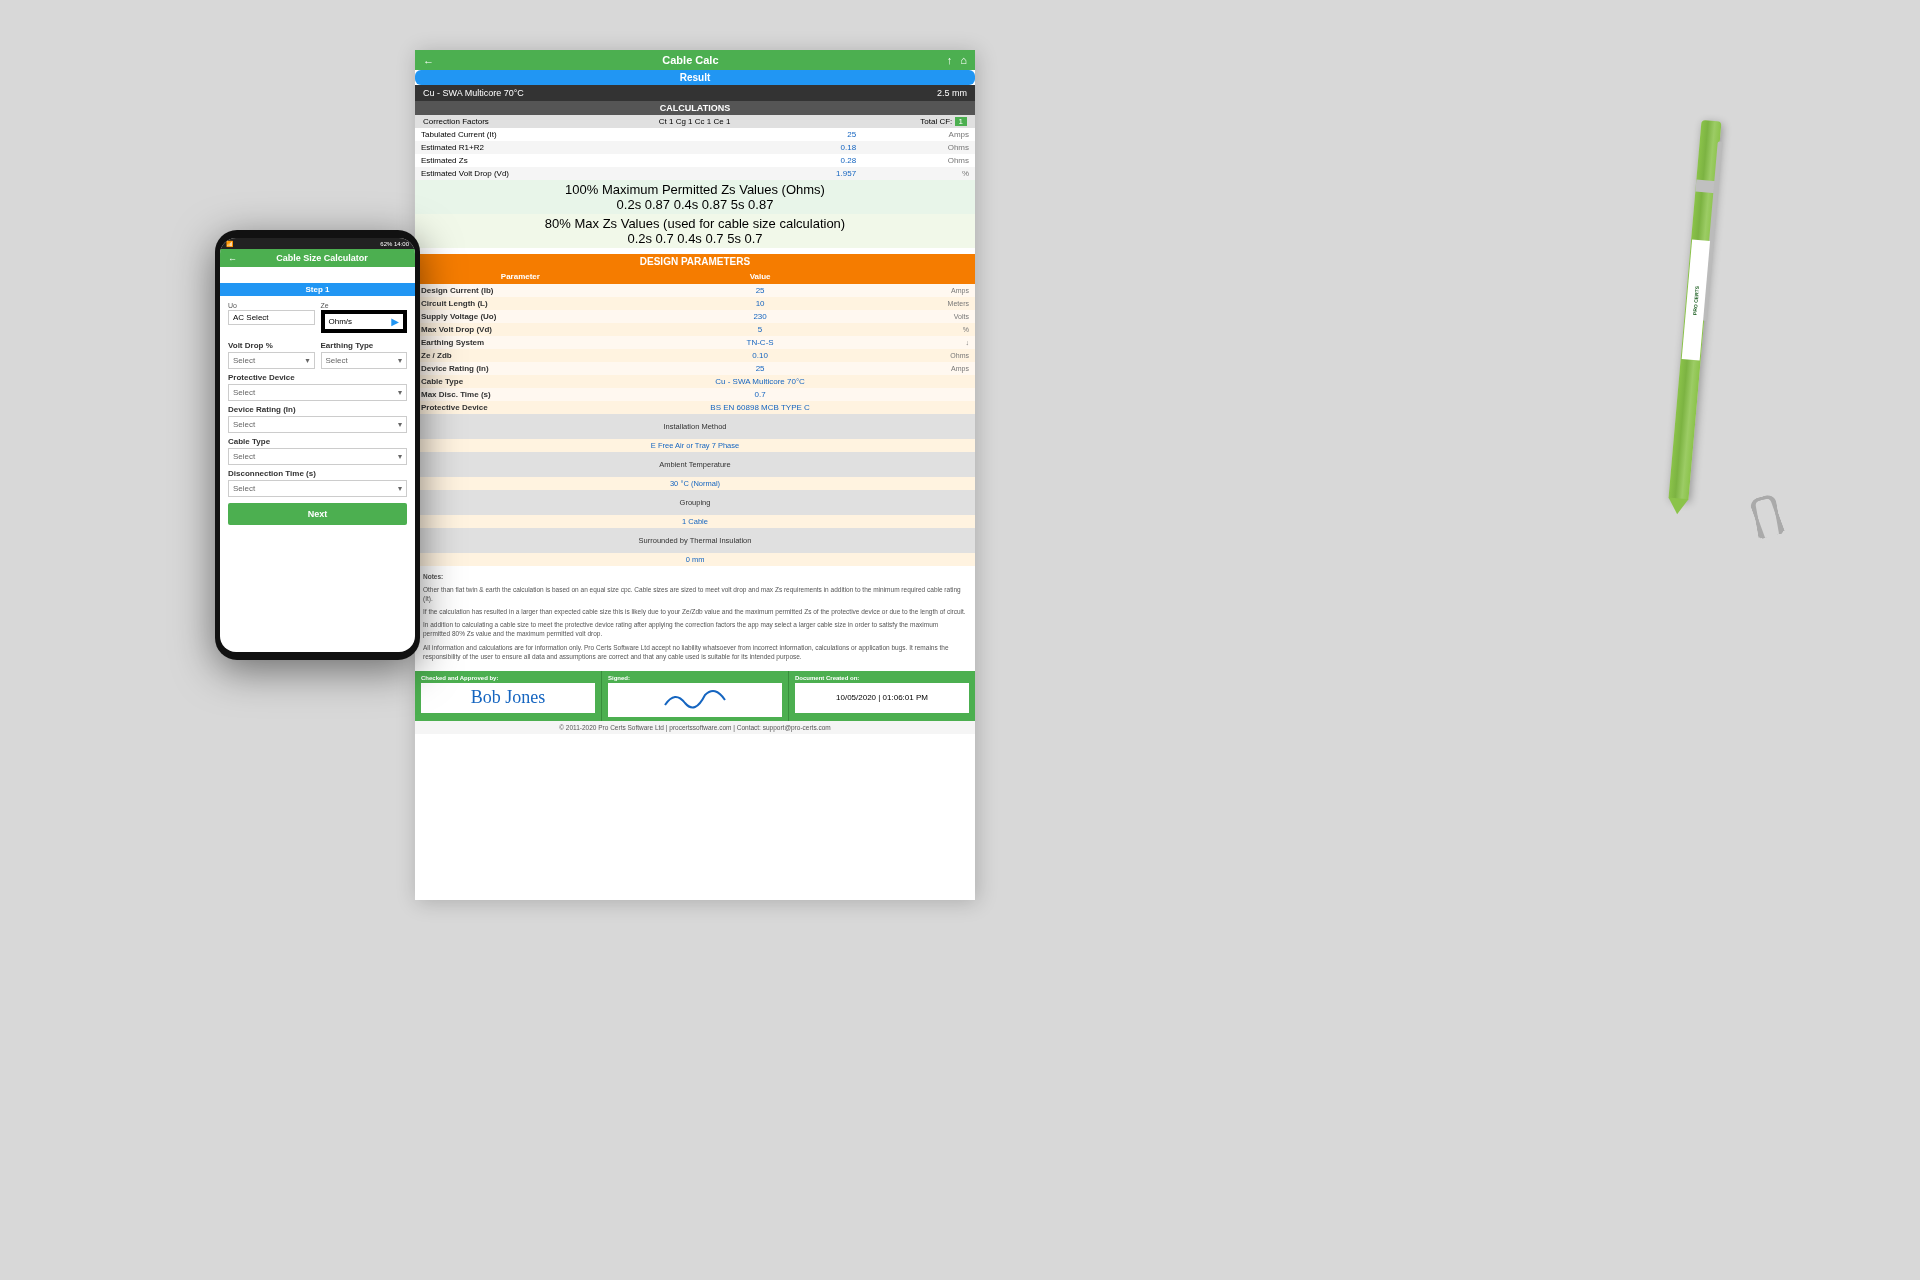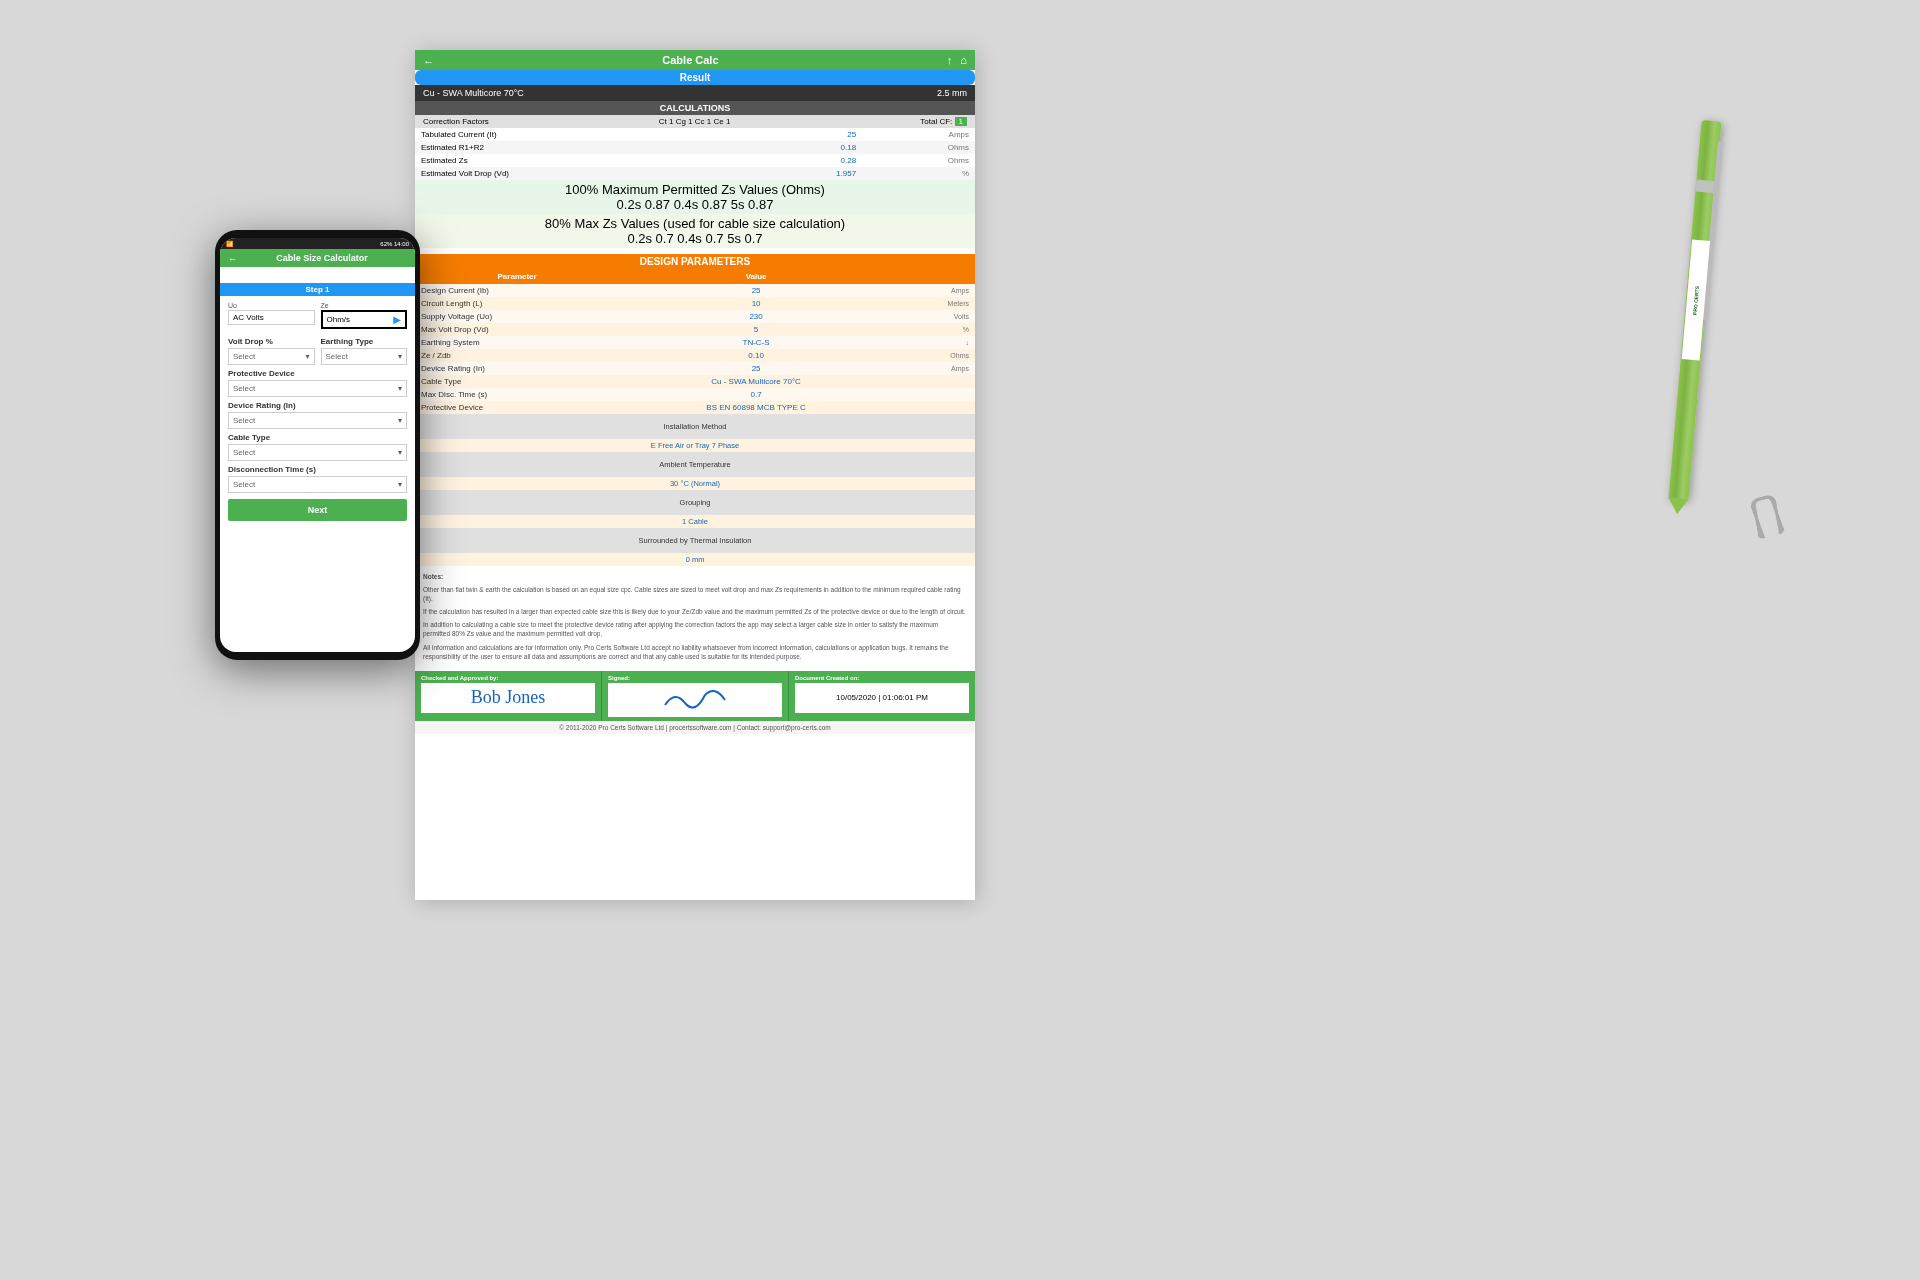--- a/index.html
+++ b/index.html
@@ -129,21 +129,21 @@
       text-align: center;
     }
 
     .design-table tr:nth-child(even) { background: #fff3e0; }
     .design-table tr:nth-child(odd) { background: #fff8f0; }
 
     .design-table td {
       padding: 2px 6px;
     }
 
-    .design-table td:first-child { color: #333; }
+    .design-table td:first-child { color: #333; font-weight: bold; }
     .design-table td:nth-child(2) { text-align: center; color: #1565c0; }
     .design-table td:last-child { text-align: right; color: #777; font-size: 7px; }
 
     .install-row {
       background: #e0e0e0;
       text-align: center;
       font-size: 7.5px;
       padding: 8px;
       color: #333;
     }
@@ -288,21 +288,21 @@
       border: 1px solid #ccc;
       padding: 2px 4px;
       font-size: 8px;
       width: 100%;
       display: flex;
       align-items: center;
       justify-content: space-between;
     }
 
     .phone-input-blue {
-      border: 2px solid #000000;
+      border: 4px solid #000000;
       justify-content: space-between;
     }
 
     .phone-section-label {
       font-size: 8px;
       font-weight: bold;
       color: #333;
       margin: 4px 0 2px;
     }
 
@@ -629,21 +629,21 @@
     <div class="phone-step-bar">
       <span>Step 1</span>
     </div>
 
     <div class="phone-content">
 
       <div class="phone-row">
         <div class="phone-input-group">
           <div class="phone-input-label">Uo</div>
           <div class="phone-input">
-            <span>AC Volts</span>
+            <span>AC Select</span>
           </div>
         </div>
         <div class="phone-input-group">
           <div class="phone-input-label">Ze</div>
           <div class="phone-input phone-input-blue">
             <span>Ohm/s</span>
             <span style="color:#2196f3;font-size:10px;">▶</span>
           </div>
         </div>
       </div>

